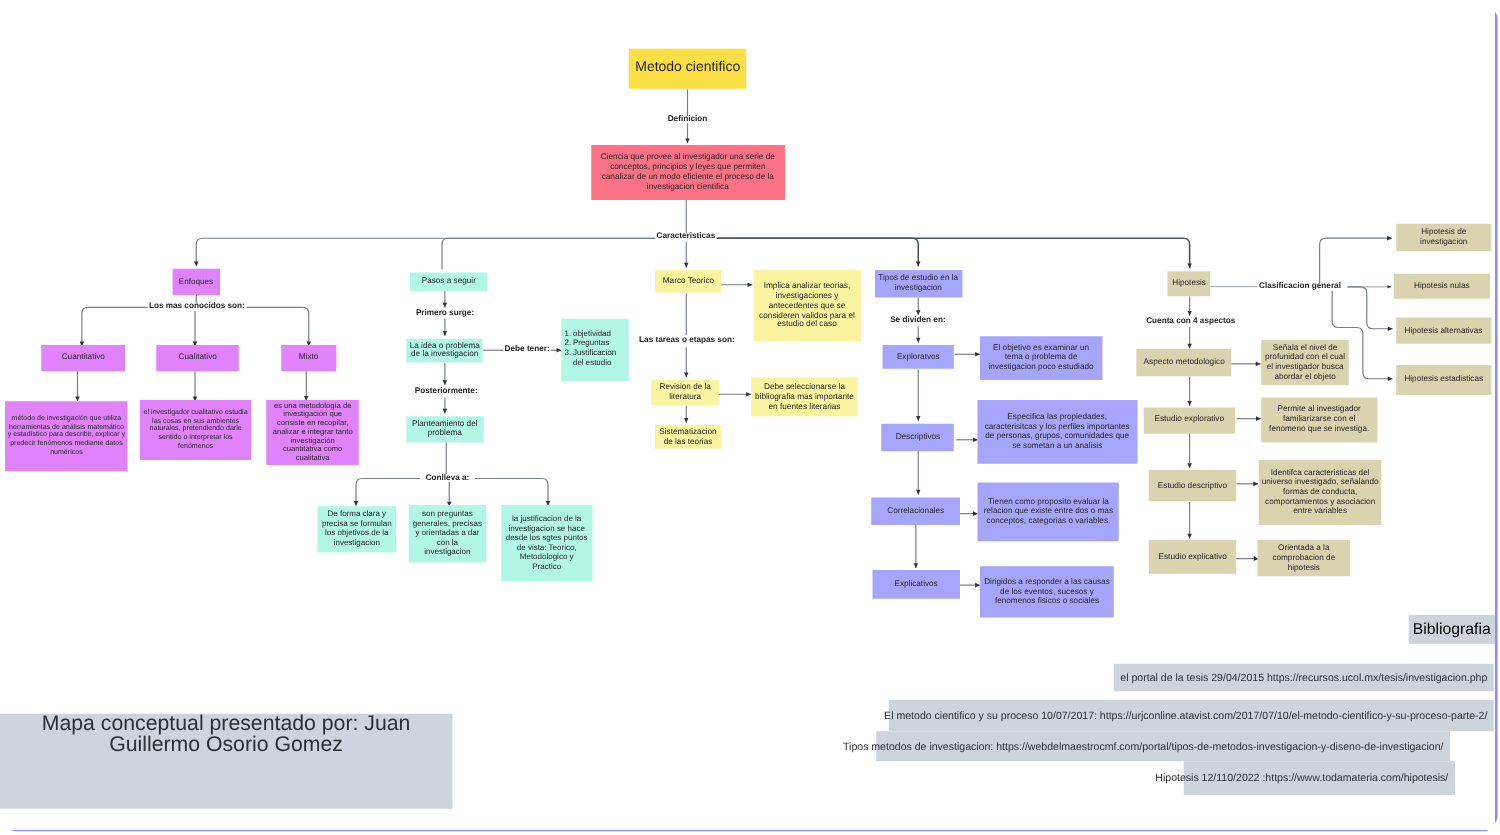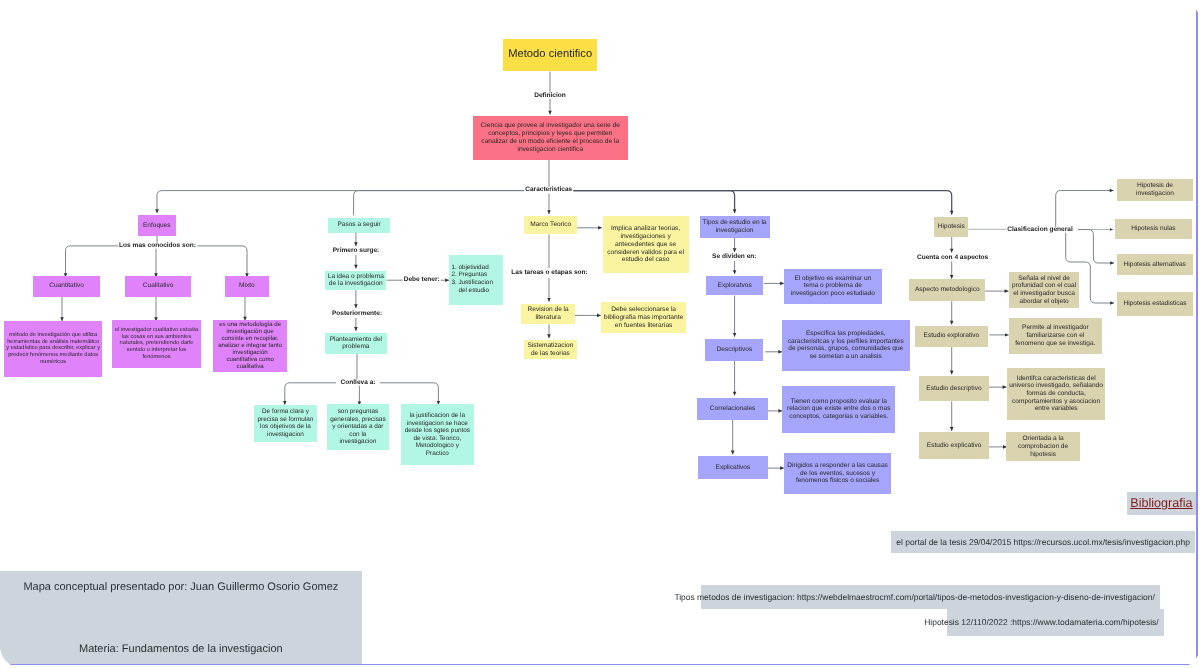--- a/index.html
+++ b/index.html
@@ -10,25 +10,25 @@
         text-align:center;color:#262626;line-height:1.22;white-space:pre-line;z-index:3;box-sizing:border-box;}
   .numlist{position:absolute;background:#B2F7E6;font-size:6.35px;line-height:7.9px;color:#262626;z-index:3;
            box-sizing:border-box;padding:9px 0 0 2.7px;}
   .numlist .li{display:flex;}
   .numlist .li .n{width:6.8px;flex:0 0 auto;}
   .node.nowrap{white-space:nowrap;}
   .elab{position:absolute;font-weight:bold;color:#1d1d1d;white-space:nowrap;background:#fff;
         font-size:6.55px;transform:translate(-50%,-50%);padding:0 1.3px;z-index:4;line-height:1;}
   svg.links{position:absolute;left:0;top:0;width:1200px;height:668px;z-index:2;}
   .bibtitle{position:absolute;background:#CDD4DB;display:flex;align-items:center;justify-content:center;
-            font-size:12.6px;color:#7f1d1d;z-index:3;white-space:nowrap;text-decoration:underline;}
+            font-size:12.6px;color:#000000;z-index:3;white-space:nowrap;}
   .bibrow{position:absolute;background:#CDD4DB;display:flex;align-items:center;justify-content:flex-end;
           font-size:8.45px;color:#2b2f33;padding-right:5.5px;box-sizing:border-box;z-index:3;white-space:nowrap;}
-  .credits{position:absolute;left:0;top:571.1px;width:361.7px;height:94px;background:#CDD4DB;z-index:3;
-           font-size:11px;color:#2b2f33;box-sizing:border-box;}
+  .credits{position:absolute;left:0;top:571.1px;width:361.7px;height:76px;background:#CDD4DB;z-index:3;
+           font-size:17px;color:#2b2f33;box-sizing:border-box;}
   .credline{position:absolute;width:361.7px;text-align:center;line-height:1;transform:translateY(-50%);}
   .edgeborder{position:absolute;z-index:6;background:#8c8cf5;}
 </style>
 </head>
 <body>
 
 <div id="canvas">
 
   <svg class="links">
     <defs>
@@ -158,23 +158,23 @@
   <div class="elab" style="left:357px;top:313.9px;">Posteriormente:</div>
   <div class="elab" style="left:421.7px;top:280.3px;">Debe tener:</div>
   <div class="elab" style="left:358px;top:382.6px;">Conlleva a:</div>
   <div class="elab" style="left:549.5px;top:272.9px;">Las tareas o etapas son:</div>
   <div class="elab" style="left:734.3px;top:257px;">Se dividen en:</div>
   <div class="elab" style="left:952.6px;top:257.5px;">Cuenta con 4 aspectos</div>
   <div class="elab" style="left:1040px;top:229.6px;">Clasificacion general</div>
 
   <div class="bibtitle" style="left:1126.9px;top:491.9px;width:69.1px;height:23px;">Bibliografia</div>
   <div class="bibrow" style="left:890.5px;top:514.9px;width:304.9000000000001px;height:22.0px;margin-top:16px;">el portal de la tesis 29/04/2015 https://recursos.ucol.mx/tesis/investigacion.php</div>
+  <div class="bibrow" style="left:710.8px;top:559.5px;width:484.60000000000014px;height:25.3px;">El metodo cientifico y su proceso 10/07/2017: https://urjconline.atavist.com/2017/07/10/el-metodo-cientifico-y-su-proceso-parte-2/</div>
   <div class="bibrow" style="left:701.3px;top:584.8px;width:459px;height:24.6px;">Tipos metodos de investigacion: https://webdelmaestrocmf.com/portal/tipos-de-metodos-investigacion-y-diseno-de-investigacion/</div>
   <div class="bibrow" style="left:947.1px;top:609.4px;width:217px;height:26.2px;">Hipotesis 12/110/2022 :https://www.todamateria.com/hipotesis/</div>
 
   <div class="credits">
     <div class="credline" style="top:16.0px">Mapa conceptual presentado por: Juan Guillermo Osorio Gomez</div>
-    <div class="credline" style="top:78.0px">Materia: Fundamentos de la investigacion</div>
   </div>
 
   <div class="edgeborder" style="left:1196px;top:0;width:1.6px;height:665px;"></div>
   <div class="edgeborder" style="left:0;top:663.5px;width:1198px;height:1.6px;"></div>
 </div>
 
 </body></html>

